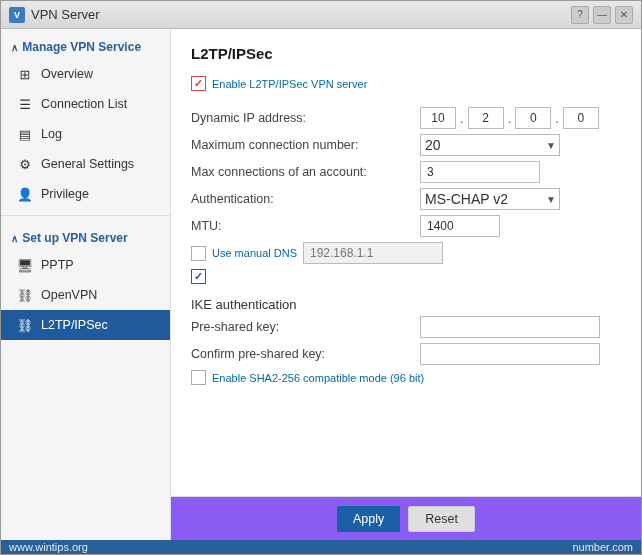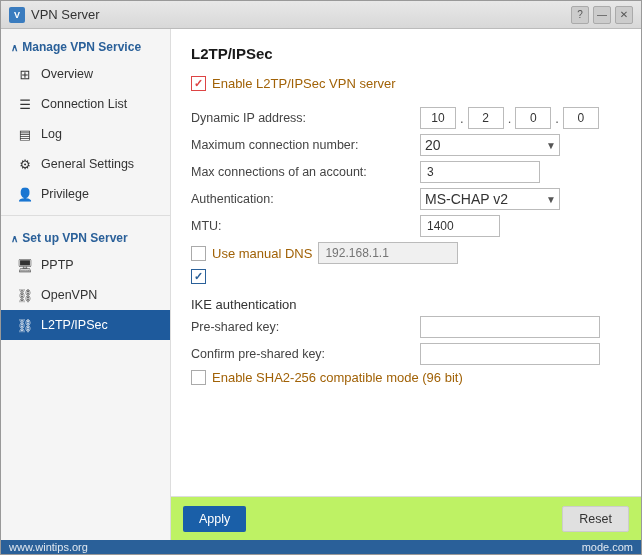--- a/index.html
+++ b/index.html
@@ -179,22 +179,22 @@
     .checkbox-custom.checked-blue {
       border-color: #2a6099;
     }
     .checkbox-custom.checked-blue::after {
       content: '✓';
       color: #2a6099;
       font-size: 11px;
       font-weight: bold;
     }
     .checkbox-label {
-      font-size: 13px;
-      color: #a16207;
+      font-size: 11px;
+      color: #0369a1;
     }
     .ip-group {
       display: flex;
       align-items: center;
       gap: 2px;
     }
     .ip-field {
       width: 36px;
       height: 22px;
       border: 1px solid #bbb;
@@ -254,25 +254,25 @@
       font-size: 13px;
       color: #333;
       font-weight: 500;
       padding: 8px 0 4px 0;
     }
     .psk-input {
       width: 180px;
     }
     .panel-footer {
       height: 44px;
-      background: #bef264;
+      background: #8b5cf6;
       border-top: 1px solid #ddd;
       display: flex;
       align-items: center;
-      justify-content: space-between;
+      justify-content: center;
       padding: 0 12px;
       gap: 8px;
       flex-shrink: 0;
     }
     .btn {
       height: 26px;
       padding: 0 16px;
       border: none;
       border-radius: 2px;
       font-size: 12.5px;
@@ -506,15 +506,15 @@
 
       <div class="panel-footer">
         <button class="btn btn-apply">Apply</button>
         <button class="btn btn-reset">Reset</button>
       </div>
     </div>
   </div>
 
   <div class="bottom-bar">
     <span class="bottom-url">www.wintips.org</span>
-    <span class="bottom-logo">mode.com</span>
+    <span class="bottom-logo">number.com</span>
   </div>
 </div>
 
 </body></html>

